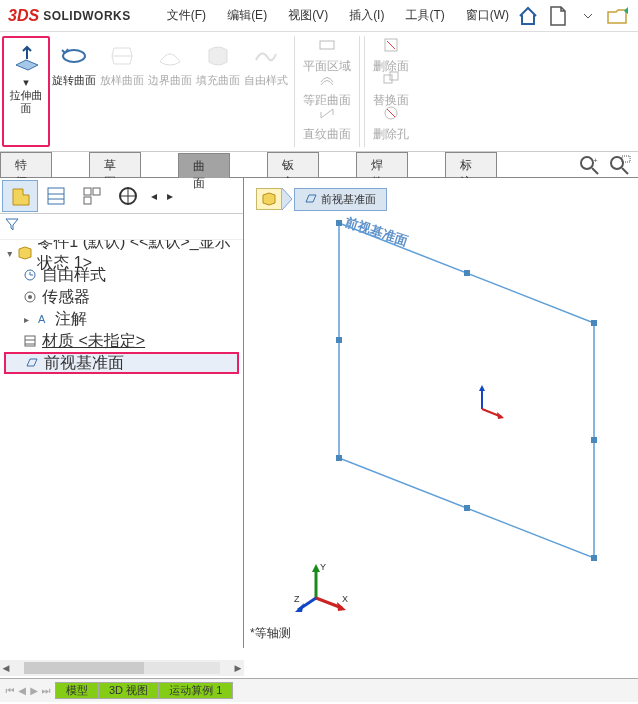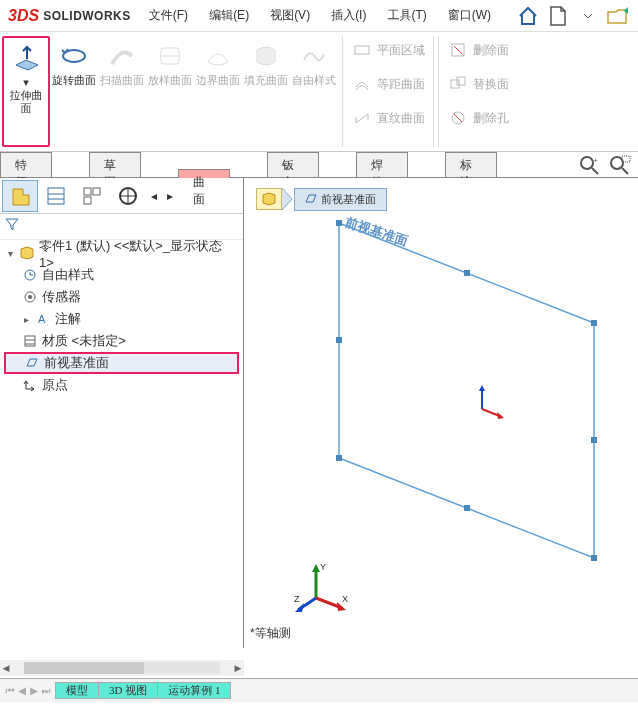--- a/index.html
+++ b/index.html
@@ -1,74 +1,74 @@
 <!DOCTYPE html>
 <html><head>
 <meta charset="utf-8">
 <style>
 * { box-sizing: border-box; margin: 0; padding: 0; font-family: "Microsoft YaHei", sans-serif; }
 body { width: 638px; height: 704px; background: #fff; overflow: hidden; font-size: 12px; color: #333; }
 .titlebar { height: 32px; display: flex; align-items: center; padding: 0 8px; border-bottom: 1px solid #ddd; }
-.logo { display: flex; align-items: center; gap: 4px; margin-right: 12px; }
+.logo { display: flex; align-items: center; gap: 4px; margin-right: 30px; }
 .logo-s { color: #d9221c; font-size: 16px; font-weight: bold; font-style: italic; }
 .logo-text { font-weight: bold; letter-spacing: 0.5px; }
 .menu { display: flex; gap: 9px; }
 .menu-item { padding: 4px 6px; cursor: pointer; }
 .titlebar-right { margin-left: auto; display: flex; gap: 6px; align-items: center; }
 .tb-icon { width: 24px; height: 24px; display: flex; align-items: center; justify-content: center; }
 
 .ribbon { display: flex; border-bottom: 1px solid #ccc; min-height: 120px; }
 .ribbon-group { display: flex; padding: 4px 2px; }
 .vsep { width: 1px; background: #ddd; margin: 4px 2px; }
 .big-btn { display: flex; flex-direction: column; align-items: center; justify-content: flex-start; width: 48px; padding: 4px 2px; cursor: pointer; }
 .big-btn.highlighted { border: 2px solid #e91e63; border-radius: 2px; }
 .big-btn .ic { width: 32px; height: 32px; display: flex; align-items: center; justify-content: center; margin-bottom: 2px; }
 .big-btn .lbl { font-size: 11px; text-align: center; line-height: 13px; }
 .big-btn.disabled .lbl { color: #aaa; }
 .big-btn.disabled .ic { opacity: 0.5; }
 .split-col { display: flex; flex-direction: column; gap: 2px; padding: 2px; }
 .small-btn { display: flex; align-items: center; height: 32px; padding: 2px 4px; cursor: pointer; gap: 4px; }
-.small-btn.disabled { color: #aaa; }
+.small-btn.disabled { color: #aaa; flex-direction: column; }
 .small-btn .sic { width: 22px; height: 22px; display: flex; align-items: center; justify-content: center; }
 
 .feature-tabs { height: 26px; display: flex; border-bottom: 1px solid #888; background: #fff; gap: 38px; }
 .ftab { padding: 4px 14px; border: 1px solid #888; border-bottom: none; margin-right: -1px; background: #f0f0f0; cursor: pointer; font-size: 12px; }
-.ftab.active { background: #fca5a5; position: relative; top: 1px; margin-top: 16px; }
+.ftab.active { background: #a3a3a3; position: relative; top: 1px; }
 
 .content { display: flex; height: 470px; }
 .sidebar { width: 244px; border-right: 1px solid #888; display: flex; flex-direction: column; background: #fff; }
 .side-toolbar { height: 36px; display: flex; align-items: center; padding: 2px; border-bottom: 1px solid #ccc; gap: 0; }
 .side-toolbar .sbtn { width: 36px; height: 32px; display: flex; align-items: center; justify-content: center; cursor: pointer; border: 1px solid transparent; }
 .side-toolbar .sbtn.active { background: #dbe9f7; border: 1px solid #7fa8d4; }
 .filter-row { height: 26px; padding: 2px 4px; border-bottom: 1px solid #eee; }
 .tree { padding: 2px 4px; flex: 1; overflow: auto; }
 .tree-row { display: flex; align-items: center; height: 22px; gap: 4px; cursor: pointer; padding-left: 2px; }
 .tree-row.child { padding-left: 18px; }
 .tree-row.highlighted { border: 2px solid #e91e63; background: #e8eef8; }
 .tree-row .expand { width: 9px; font-size: 10px; color: #666; display: inline-flex; justify-content: center; }
 .tree-row .ticon { width: 16px; height: 16px; display: flex; align-items: center; justify-content: center; font-size: 12px; }
-.tree-row .tlabel { font-size: 13px; }
-.tree-row .underlined { }
+.tree-row .tlabel { font-size: 16px; }
+.tree-row .underlined { text-decoration: underline; }
 
 .viewport { flex: 1; position: relative; background: #fff; }
 .view-icons { position: absolute; right: 6px; top: 2px; display: flex; gap: 6px; }
 .breadcrumb { position: absolute; left: 12px; top: 10px; display: flex; align-items: center; height: 22px; }
 .bc-icon { width: 26px; height: 22px; background: #fff4c2; border: 1px solid #c9b869; display: flex; align-items: center; justify-content: center; }
 .bc-arrow { width: 12px; height: 22px; }
 .bc-label { background: #d9e4f1; border: 1px solid #7fa8d4; padding: 3px 10px; font-size: 11px; display: flex; align-items: center; gap: 4px; }
 .plane-label { position: absolute; left: 100px; top: 45px; color: #5f92c9; font-size: 13px; font-weight: bold; transform: rotate(18deg); }
 .poly { position: absolute; left: 80px; top: 35px; }
 .triad { position: absolute; left: 50px; bottom: 30px; }
 .origin-triad { position: absolute; left: 224px; top: 205px; }
 .viewlabel { position: absolute; left: 6px; bottom: 6px; font-size: 12px; }
 
 .bottom-tabs { position: absolute; bottom: 2px; left: 0; width: 638px; height: 24px; display: flex; align-items: center; border-top: 1px solid #aaa; background: #f4f4f4; }
 .bottom-tabs .nav { display: flex; padding: 0 4px; }
 .bottom-tabs .nav span { width: 12px; text-align: center; color: #aaa; font-size: 10px; }
-.btab { padding: 0 10px; border: 1px solid #aaa; background: #5eead4; font-size: 11px; cursor: pointer; margin-left: -1px; font-family: Liberation Serif, serif;}
+.btab { padding: 0 10px; border: 1px solid #aaa; background: #84cc16; font-size: 11px; cursor: pointer; margin-left: -1px;}
 
 .hscrl { position: absolute; bottom: 28px; left: 0; width: 244px; height: 16px; background: #f0f0f0; display:flex; align-items:center;}
 .hscrl .tr { flex:1; height:12px; background:#e4e4e4; margin:0 12px; position:relative;}
 .hscrl .thumb{ position:absolute; left:0; width:120px; height:12px; background:#cbcbcb;}
 .hscrl .arr{ width:12px; text-align:center; font-size:9px; color:#666;}
 </style>
 </head>
 <body>
 
 <div class="titlebar">
@@ -122,28 +122,20 @@
       <div class="lbl">拉伸曲面</div>
     </div>
     <div class="big-btn">
       <div class="ic">
           <svg width="30" height="30">
             <ellipse cx="15" cy="15" rx="11" ry="6" fill="none" stroke="#3b72ab" stroke-width="2"></ellipse>
             <path d="M6 12 L3 9 M6 12 L9 8" stroke="#3b72ab" stroke-width="2" fill="none"></path>
           </svg>
         </div>
       <div class="lbl">旋转曲面</div>
-    </div>
-    <div class="big-btn disabled">
-      <div class="ic">
-          <svg width="28" height="28">
-            <path d="M4 22 Q14 4 24 14" fill="none" stroke="#bbb" stroke-width="4"></path>
-          </svg>
-        </div>
-      <div class="lbl">扫描曲面</div>
     </div>
     <div class="big-btn disabled">
       <div class="ic">
           <svg width="28" height="28">
             <path d="M6 6 H22 M4 14 H24 M6 22 H22 M6 6 L4 14 L6 22 M22 6 L24 14 L22 22" fill="none" stroke="#bbb"></path>
           </svg>
         </div>
       <div class="lbl">放样曲面</div>
     </div>
     <div class="big-btn disabled">
@@ -339,29 +331,20 @@
         <span class="tlabel underlined">材质 &lt;未指定&gt;</span>
       </div>
       <div class="tree-row child highlighted">
         <span class="ticon">
             <svg width="14" height="14">
               <path d="M2 10 L5 3 L12 3 L9 10 Z" fill="none" stroke="#3b72ab"></path>
             </svg>
           </span>
         <span class="tlabel">前视基准面</span>
       </div>
-      <div class="tree-row child">
-        <span class="ticon">
-            <svg width="14" height="14">
-              <path d="M3 11 H11 M3 11 V3" stroke="#333" fill="none"></path>
-              <path d="M11 11 L8 9 M11 11 L8 13 M3 3 L1 6 M3 3 L5 6" stroke="#333" fill="none"></path>
-            </svg>
-          </span>
-        <span class="tlabel">原点</span>
-      </div>
     </div>
     <div class="hscrl">
       <span class="arr">◀</span>
       <div class="tr">
           <div class="thumb"></div>
         </div>
       <span class="arr">▶</span>
     </div>
   </div>
 

